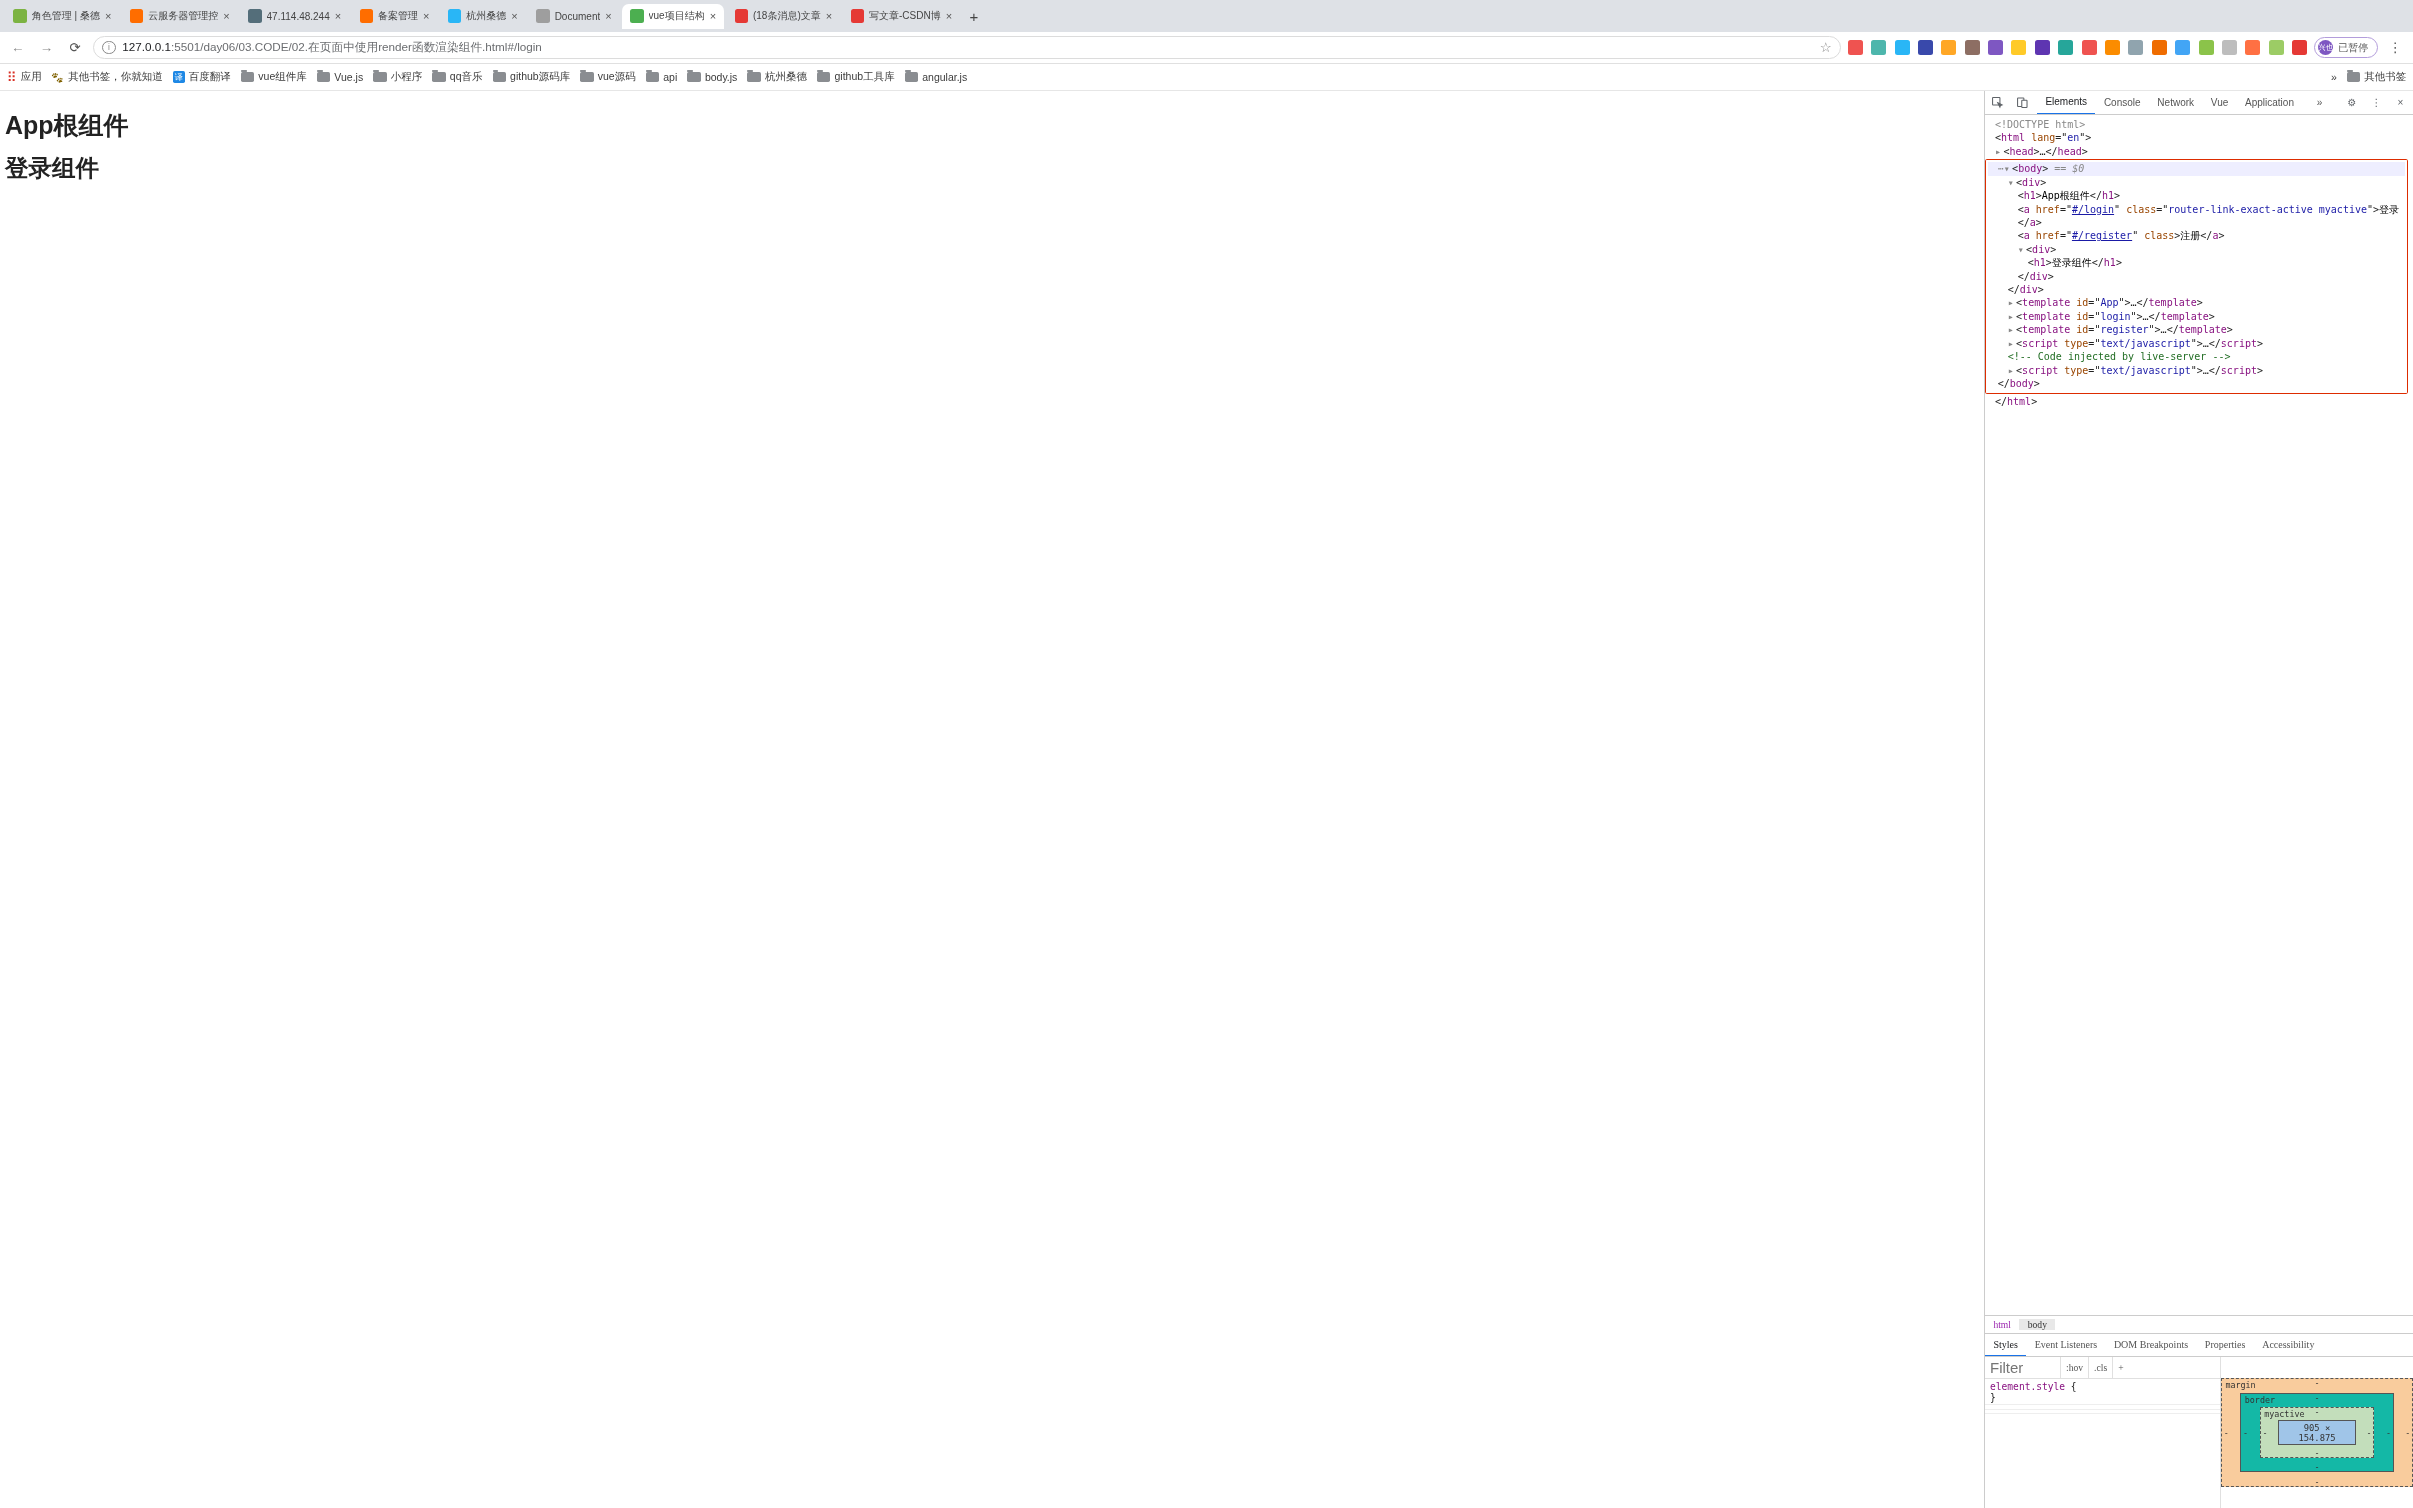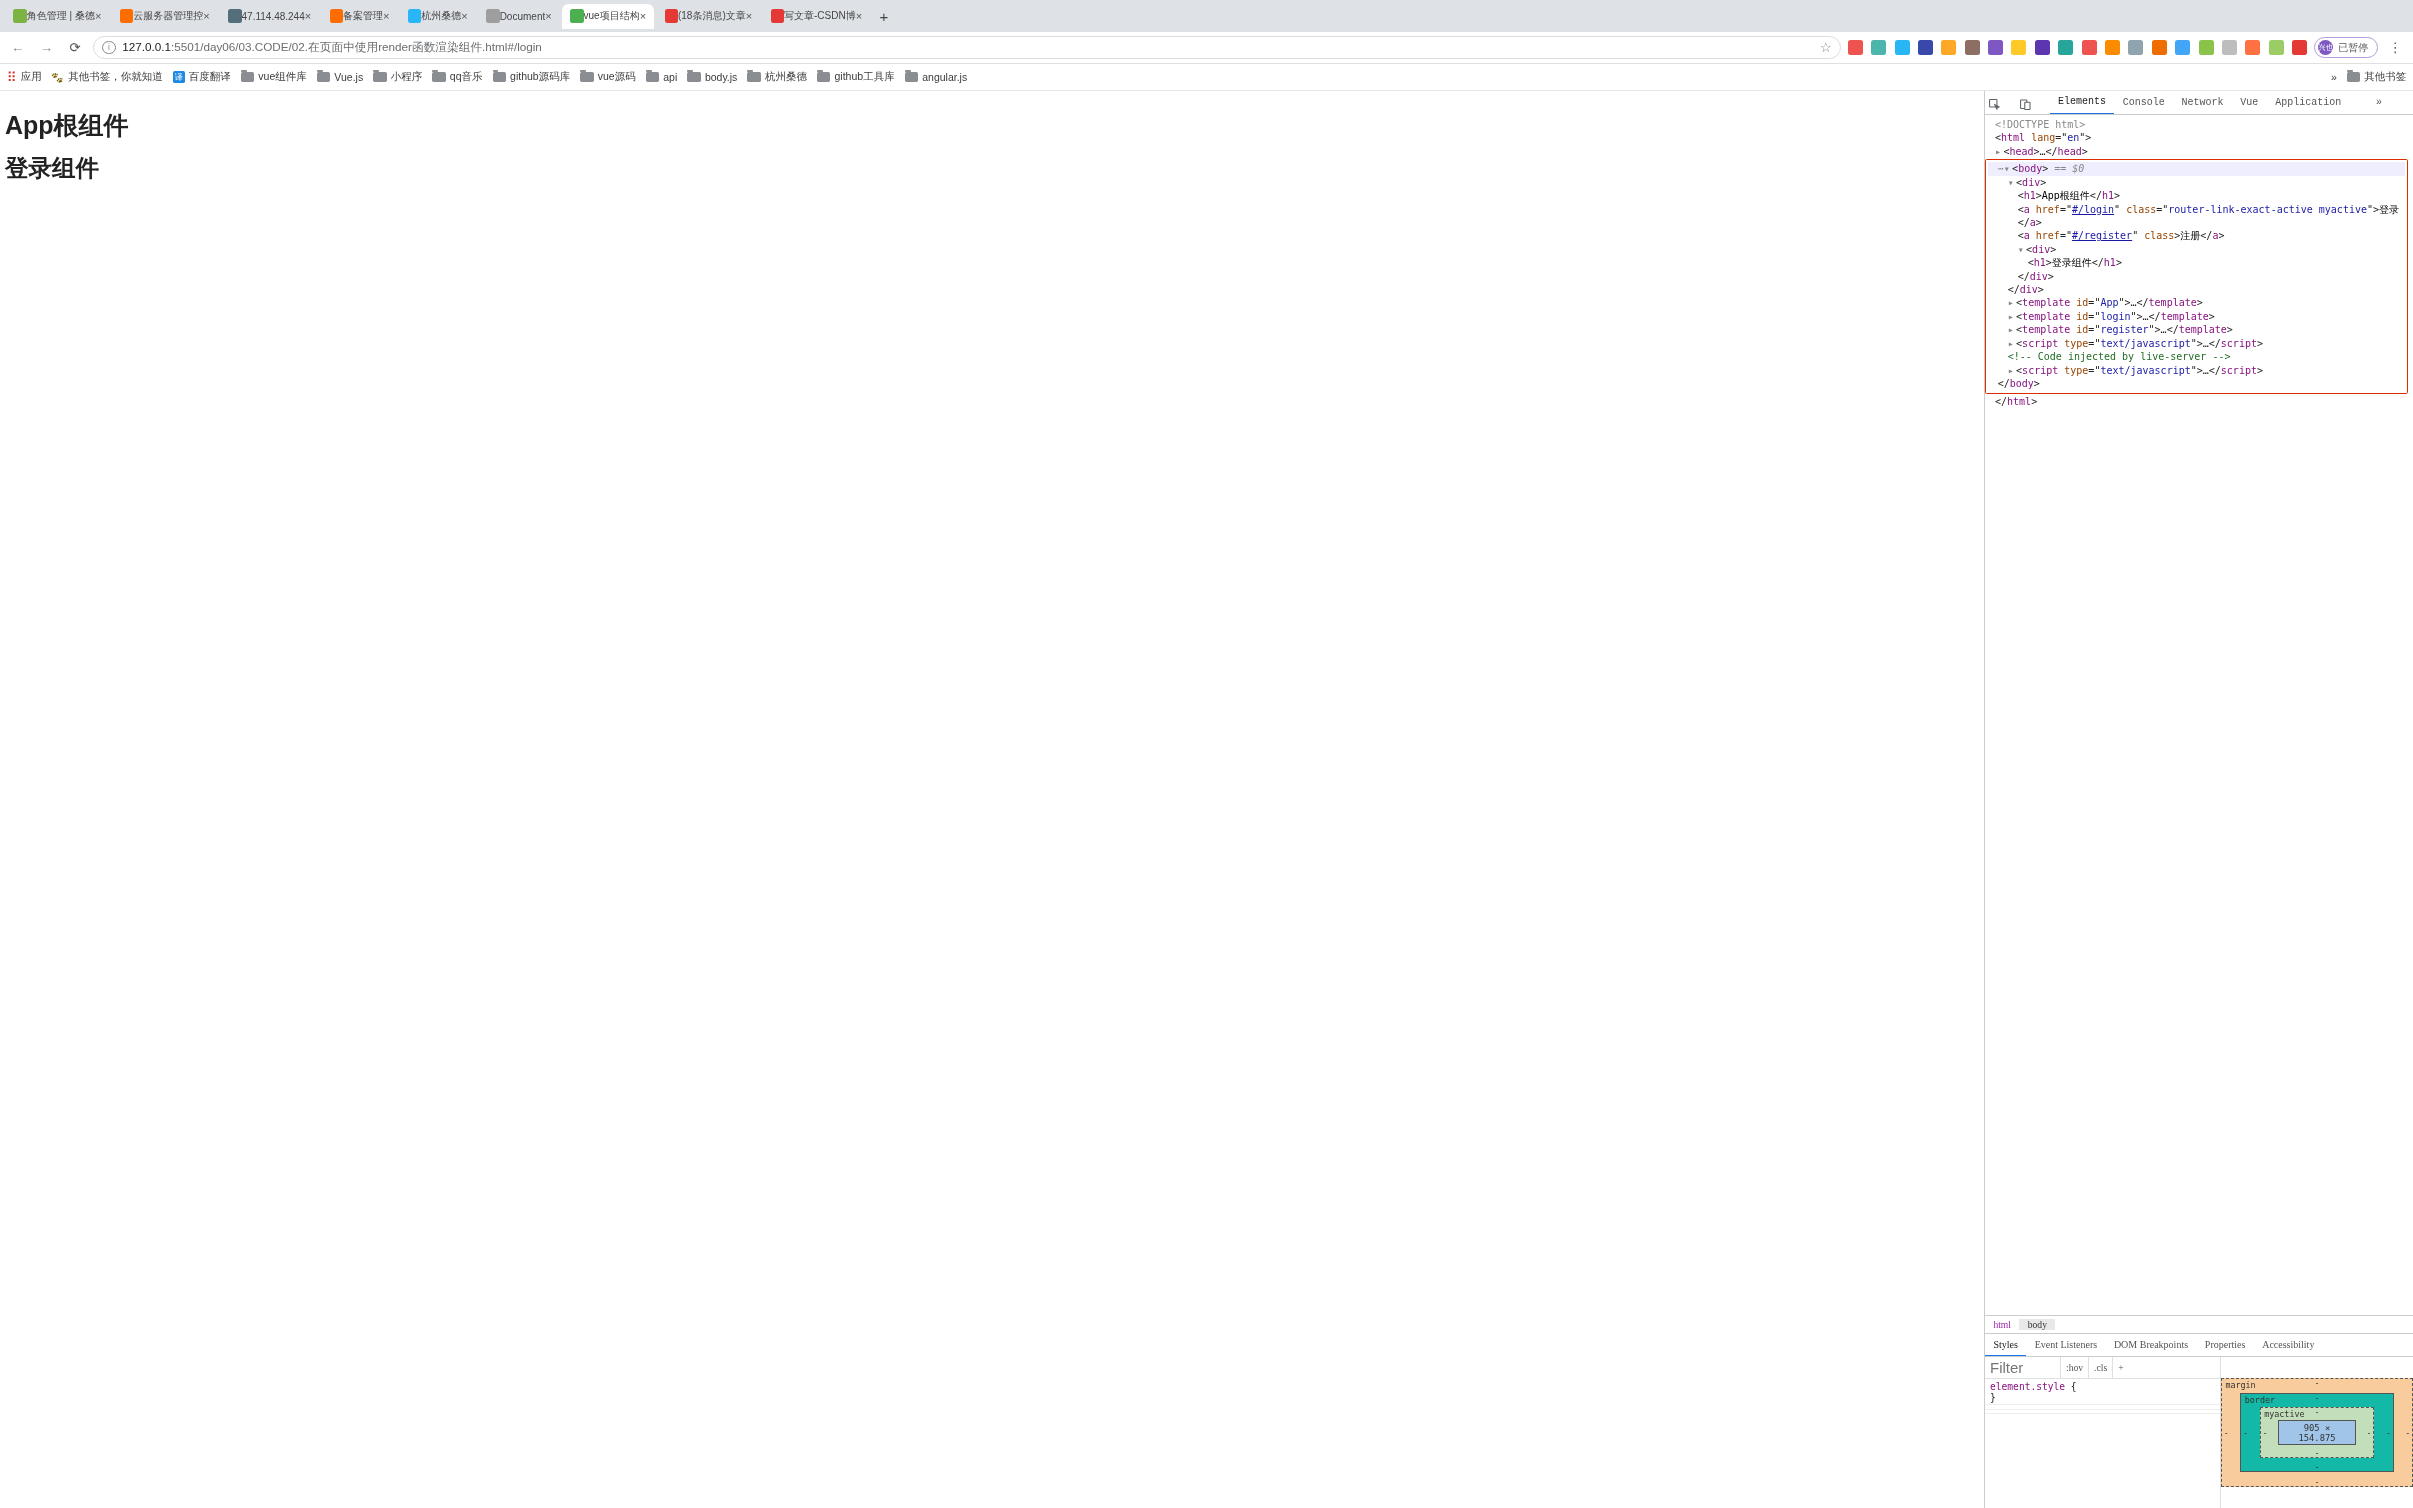--- a/index.html
+++ b/index.html
@@ -1,19 +1,19 @@
 <!DOCTYPE html>
 <html><head>
 <meta charset="utf-8">
 <style>
   * { box-sizing: border-box; }
   html, body { margin:0; padding:0; height:100%; width:100%; font-family: -apple-system, "Helvetica Neue", Arial, sans-serif; font-size:11px; color:#222; background:#fff; }
   
   .tabbar { display:flex; align-items:center; height:32px; background:#dee1e6; padding-left:5px; }
-  .tab { display:flex; align-items:center; height:25px; padding:0 8.4px; margin-right:1.7px; border-radius:6.7px 6.7px 0 0; font-size:10px; color:#444; max-width:130px; overflow:hidden; white-space:nowrap; cursor:default; }
+  .tab { display:flex; align-items:center; gap:5px; height:25px; padding:0 8.4px; margin-right:1.7px; border-radius:6.7px 6.7px 0 0; font-size:10px; color:#444; max-width:130px; overflow:hidden; white-space:nowrap; cursor:default; }
   .tab.active { background:#fff; }
   .tab .favicon { width:13.4px; height:13.4px; border-radius:2.5px; flex-shrink:0; display:inline-block; }
   .tab .title { flex:1; overflow:hidden; text-overflow:ellipsis; }
   .tab .close-x { color:#555; font-size:11px; flex-shrink:0; }
   .newtab { width:23.5px; height:23.5px; display:flex; align-items:center; justify-content:center; font-size:15px; color:#444; }
   
   .urlbar { display:flex; align-items:center; height:32px; background:#fff; border-bottom:0.8px solid #e0e0e0; padding:0 6.7px; gap:6.7px; }
   .nav-btn { width:22px; height:22px; display:flex; align-items:center; justify-content:center; color:#888; font-size:13.4px; }
   .nav-btn.enabled { color:#555; }
   .url-field { flex:1; display:flex; align-items:center; height:23.5px; border:0.8px solid #dcdcdc; border-radius:11.7px; padding:0 8.4px; gap:6.7px; font-size:11.7px; color:#202124; }
@@ -31,21 +31,21 @@
   .bm .folder::before { content:""; position:absolute; top:-2.5px; left:0; width:5.9px; height:2.5px; background:#8a8d91; border-radius:0.8px; }
   .bm-spacer { flex:1; }
   
   .split { display:flex; height:calc(100% - 91px); }
   .page { flex:1; padding:8.4px 5px; overflow:auto; }
   .page h1 { font-size:25px; font-weight:700; margin:10px 0; }
   .page h1.sub { font-size:23.5px; }
   .page a { color:#0000ee; text-decoration:underline; font-size:13.4px; }
   
   .devtools { width:429px; border-left:0.8px solid #ccc; display:flex; flex-direction:column; background:#fff; font-family: Menlo, Consolas, monospace; font-size:10px; }
-  .dt-tabs { display:flex; align-items:flex-end; height:23.5px; border-bottom:0.8px solid #ccc; gap:18px; padding:0 3.4px; font-family:Liberation Mono, monospace; }
+  .dt-tabs { display:flex; align-items:center; height:23.5px; border-bottom:0.8px solid #ccc; gap:6px; padding:0 3.4px; font-family:Liberation Sans, sans-serif; }
   .dt-tabs .dtab { padding:0 8.4px; height:22.6px; display:flex; align-items:center; color:#555; font-size:10px; }
   .dt-tabs .dtab.active { border-bottom:1.7px solid #1a73e8; color:#202124; }
   .dt-tabs .dtool { width:18.4px; height:18.4px; display:flex; align-items:center; justify-content:center; color:#5f6368; }
   .dom { flex:1; overflow:auto; padding:3.4px 1.7px 3.4px 0; line-height:13.4px; }
   .dom .ln { white-space:pre; }
   .i1{padding-left:10px;} .i2{padding-left:20px;} .i3{padding-left:30px;} .i4{padding-left:40px;}
   .tri { color:#888; display:inline-block; width:8.4px; }
   .p-tag { color:#881280; }
   .p-attr { color:#994500; }
   .p-val { color:#1a1aa6; }

